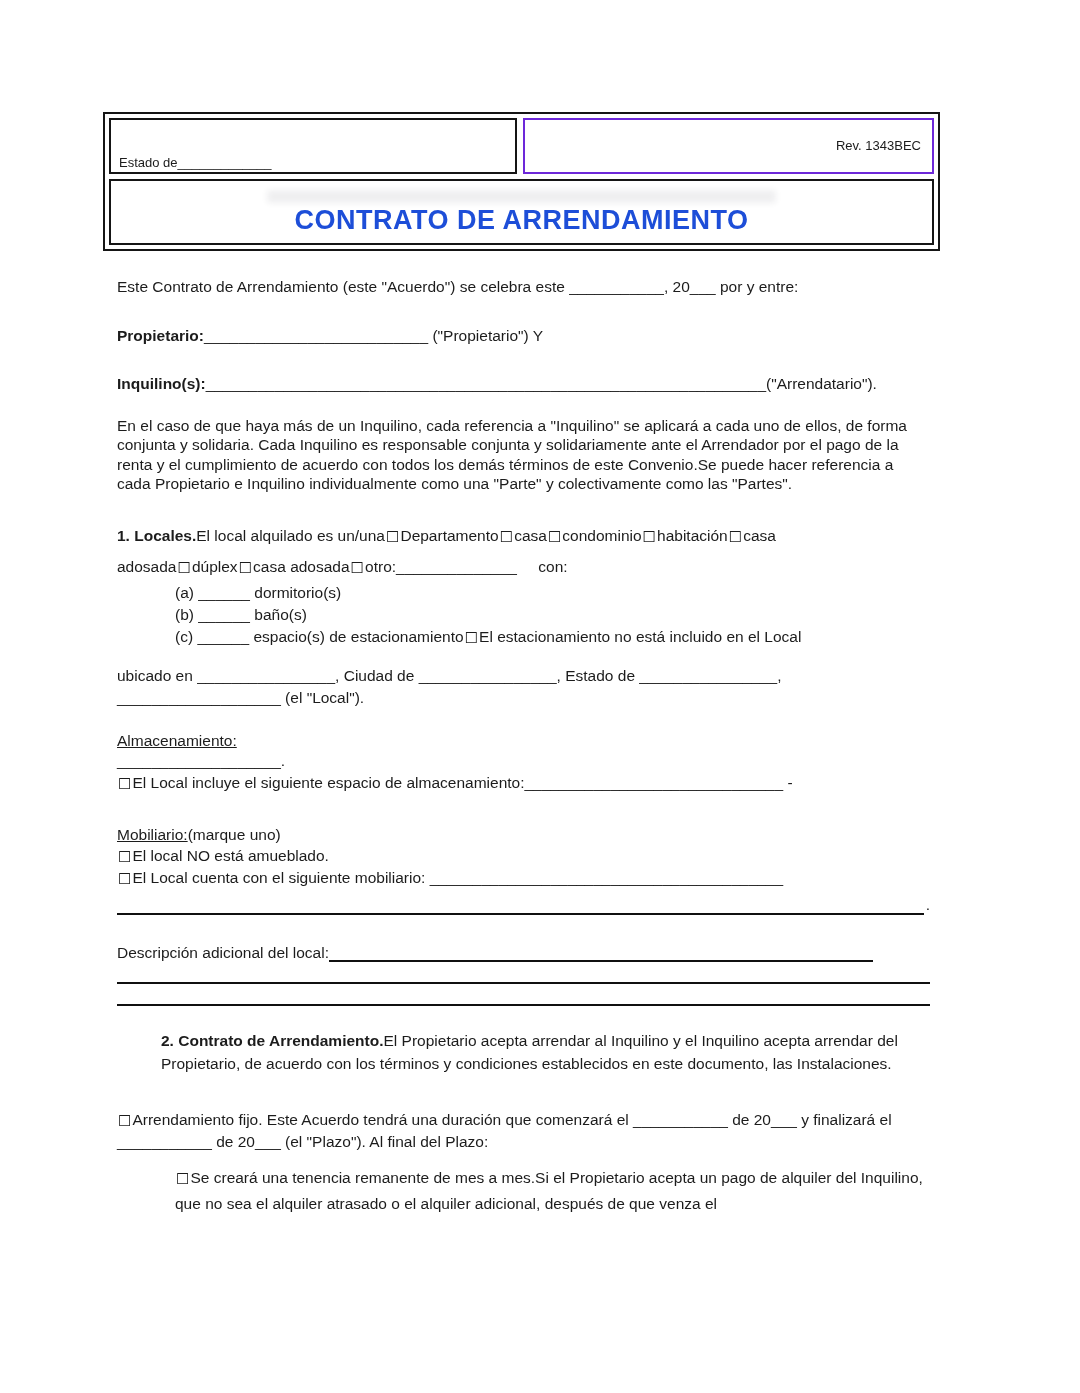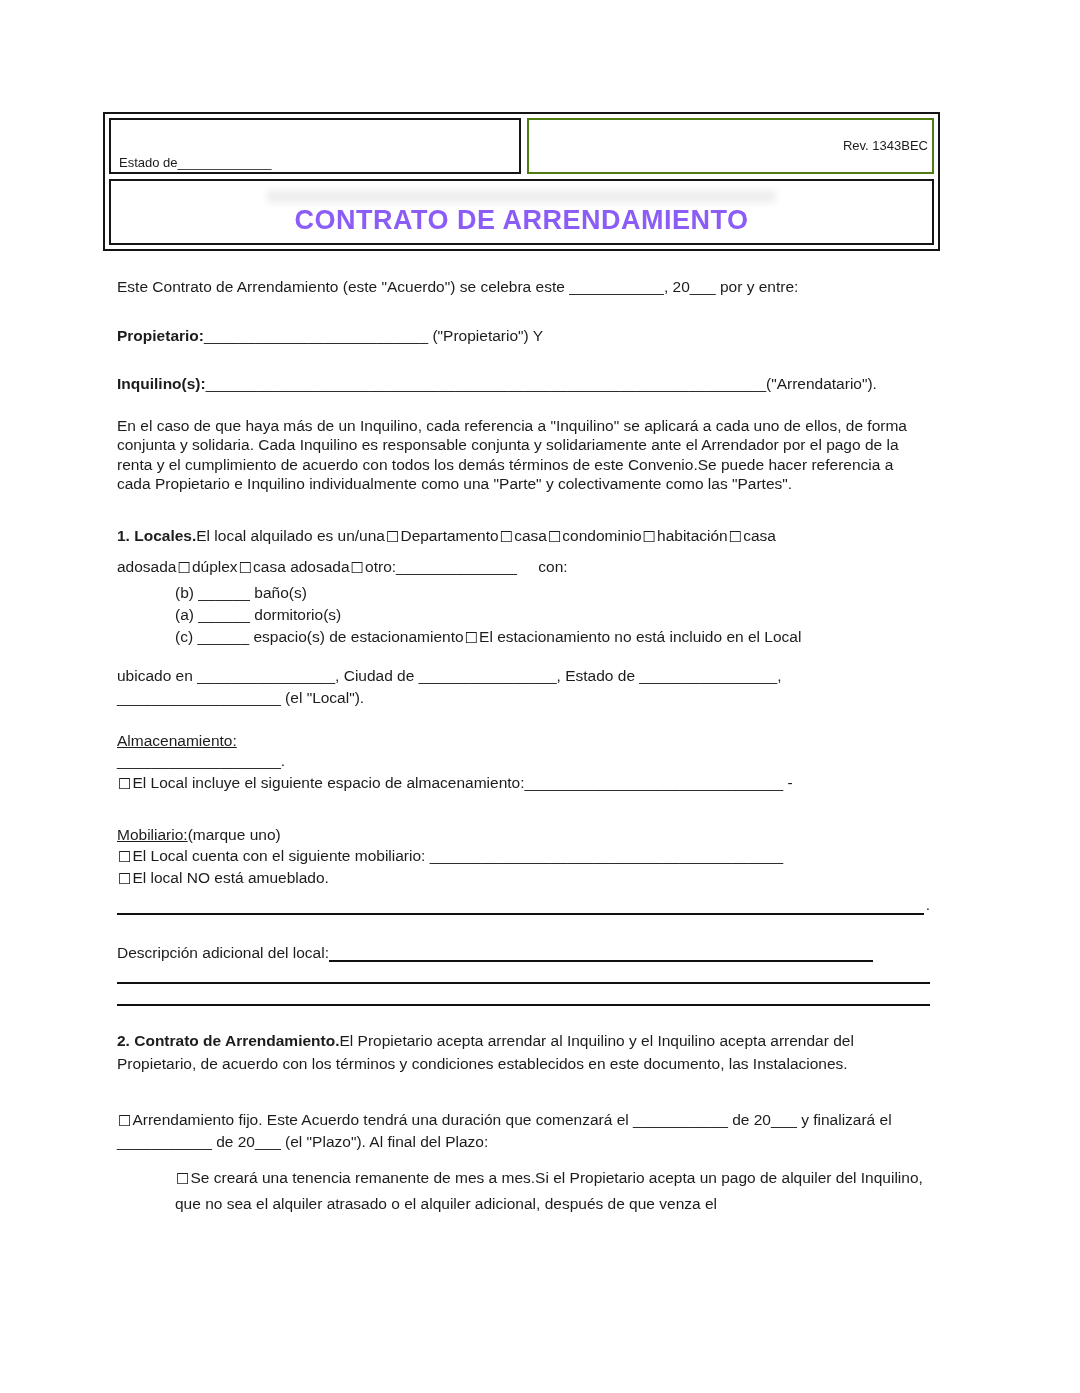--- a/index.html
+++ b/index.html
@@ -17,38 +17,38 @@
   .tok-line{white-space:pre-wrap;}
   .b{font-weight:bold;}
   .u{text-decoration:underline;}
   .cb{font-family:"DejaVu Sans",sans-serif;font-size:15px;position:relative;top:1px;padding:0 1px;}
 
   
   .header-box{margin-left:-14px;width:837px;box-sizing:border-box;border:2px solid #151515;padding:4px;background:#fff;}
   .header-top{display:flex;gap:6px;}
   .cell-left{flex:1.02;border:2px solid #151515;height:52px;position:relative;}
   .estado-line{position:absolute;left:8px;bottom:1px;font-size:13px;white-space:pre;}
-  .cell-right{flex:1;border:2px solid #4d7c0f;height:52px;box-sizing:content-box;display:flex;justify-content:flex-end;align-items:center;padding-right:4px;font-size:13px;}
+  .cell-right{flex:1;border:2px solid #6d28d9;height:52px;box-sizing:content-box;display:flex;justify-content:flex-end;align-items:center;padding-right:11px;font-size:13px;}
   .header-title{border:2px solid #151515;margin-top:5px;height:62px;position:relative;text-align:center;}
   .ghost{position:absolute;top:9px;left:19%;width:62%;height:13px;background:#223;opacity:0.07;filter:blur(3px);border-radius:3px;}
-  h1{margin:0;padding-top:22px;font-size:27px;letter-spacing:0.5px;font-weight:bold;color:#8b5cf6;}
+  h1{margin:0;padding-top:22px;font-size:27px;letter-spacing:0.5px;font-weight:bold;color:#1d4ed8;}
 
   
   .opening{margin-top:26px;}
   .party-line{margin-top:29px;}
   .joint{margin-top:22px;}
   .sec1-intro{margin-top:26px;line-height:2.0;}
   .items{margin-left:58px;line-height:1.42;}
   .ubicado{margin-top:17px;line-height:1.42;}
   .alm-head{margin-top:22px;}
   .alm-line{line-height:1.4;}
   .mob-head{margin-top:31px;}
   .mob-line{line-height:1.4;}
   .desc-row{margin-top:28px;}
-  .sec2{margin-top:24px;line-height:1.48;}
+  .sec2{margin-top:24px;line-height:1.48;margin-left:44px;}
   .sec3{margin-top:30px;}
   .fixed-term{margin-top:33px;line-height:1.42;}
   .holdover{margin-top:12px;margin-left:58px;line-height:1.62;}
 
   
   .flex-row{display:flex;align-items:flex-end;}
   .rule{display:inline-block;border-bottom:2px solid #101010;height:15px;}
   .grow{flex:1;}
   .desc-gap{margin-right:57px;}
   .full-rule-row{display:flex;align-items:flex-end;height:22px;}
@@ -79,36 +79,36 @@
 
     <p class="opening">Este Contrato de Arrendamiento (este "Acuerdo") se celebra este ___________, 20___ por y entre:</p>
 
     <p class="party-line tok-line"><span class="b">Propietario:</span><span>__________________________</span><span> ("Propietario") Y</span></p>
     <p class="party-line tok-line"><span class="b">Inquilino(s):</span><span>_________________________________________________________________</span><span>("Arrendatario").</span></p>
 
     <p class="joint">En el caso de que haya más de un Inquilino, cada referencia a "Inquilino" se aplicará a cada uno de ellos, de forma conjunta y solidaria. Cada Inquilino es responsable conjunta y solidariamente ante el Arrendador por el pago de la renta y el cumplimiento de acuerdo con todos los demás términos de este Convenio.Se puede hacer referencia a cada Propietario e Inquilino individualmente como una "Parte" y colectivamente como las "Partes".</p>
 
     <p class="sec1-intro tok-line"><span class="b">1. Locales.</span><span>El local alquilado es un/una</span><span class="cb">☐</span><span>Departamento</span><span class="cb">☐</span><span>casa</span><span class="cb">☐</span><span>condominio</span><span class="cb">☐</span><span>habitación</span><span class="cb">☐</span><span>casa adosada</span><span class="cb">☐</span><span>dúplex</span><span class="cb">☐</span><span>casa adosada</span><span class="cb">☐</span><span>otro:______________     con:</span></p>
     <div class="items">
+      <p>(a) ______ dormitorio(s)</p>
       <p>(b) ______ baño(s)</p>
-      <p>(a) ______ dormitorio(s)</p>
       <p class="tok-line"><span>(c) ______ espacio(s) de estacionamiento</span><span class="cb">☐</span><span>El estacionamiento no está incluido en el Local</span></p>
     </div>
     <div class="ubicado">
       <p>ubicado en ________________, Ciudad de ________________, Estado de ________________,</p>
       <p>___________________ (el "Local").</p>
     </div>
 
     <p class="alm-head"><span class="u">Almacenamiento:</span></p>
     <p class="alm-line">___________________.</p>
     <p class="alm-line tok-line"><span class="cb">☐</span><span>El Local incluye el siguiente espacio de almacenamiento:______________________________ -</span></p>
 
     <p class="mob-head"><span class="u">Mobiliario:</span><span>(marque uno)</span></p>
+    <p class="mob-line tok-line"><span class="cb">☐</span><span>El local NO está amueblado.</span></p>
     <p class="mob-line tok-line"><span class="cb">☐</span><span>El Local cuenta con el siguiente mobiliario: _________________________________________</span></p>
-    <p class="mob-line tok-line"><span class="cb">☐</span><span>El local NO está amueblado.</span></p>
     <div class="full-rule-row mob-cont">
       <span class="rule grow"></span>
         <span class="period">.</span>
     </div>
 
     <div class="flex-row desc-row">
       <span>Descripción adicional del local:</span>
       <span class="rule grow desc-gap"></span>
     </div>
     <div class="desc-lines">

